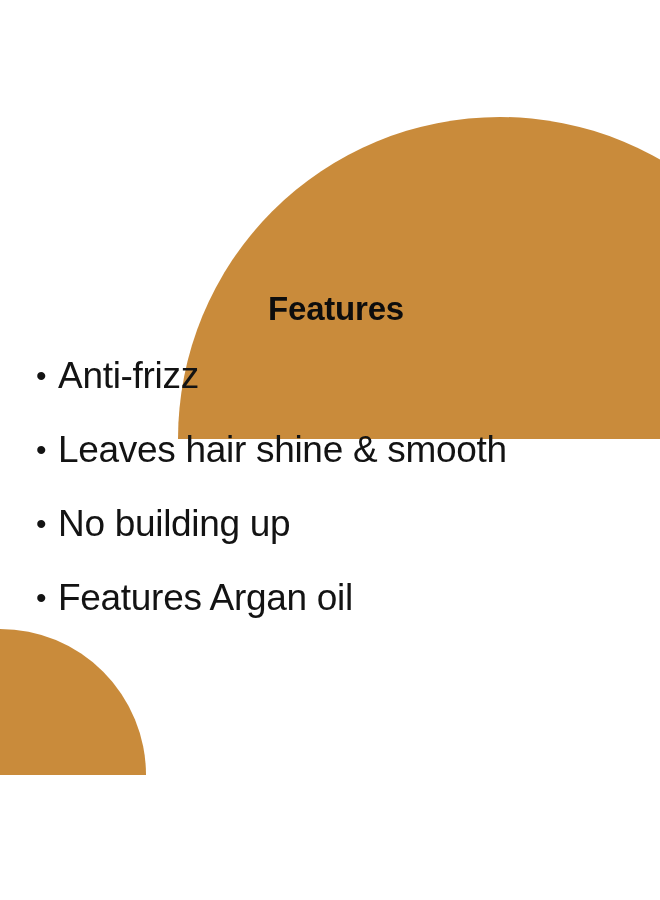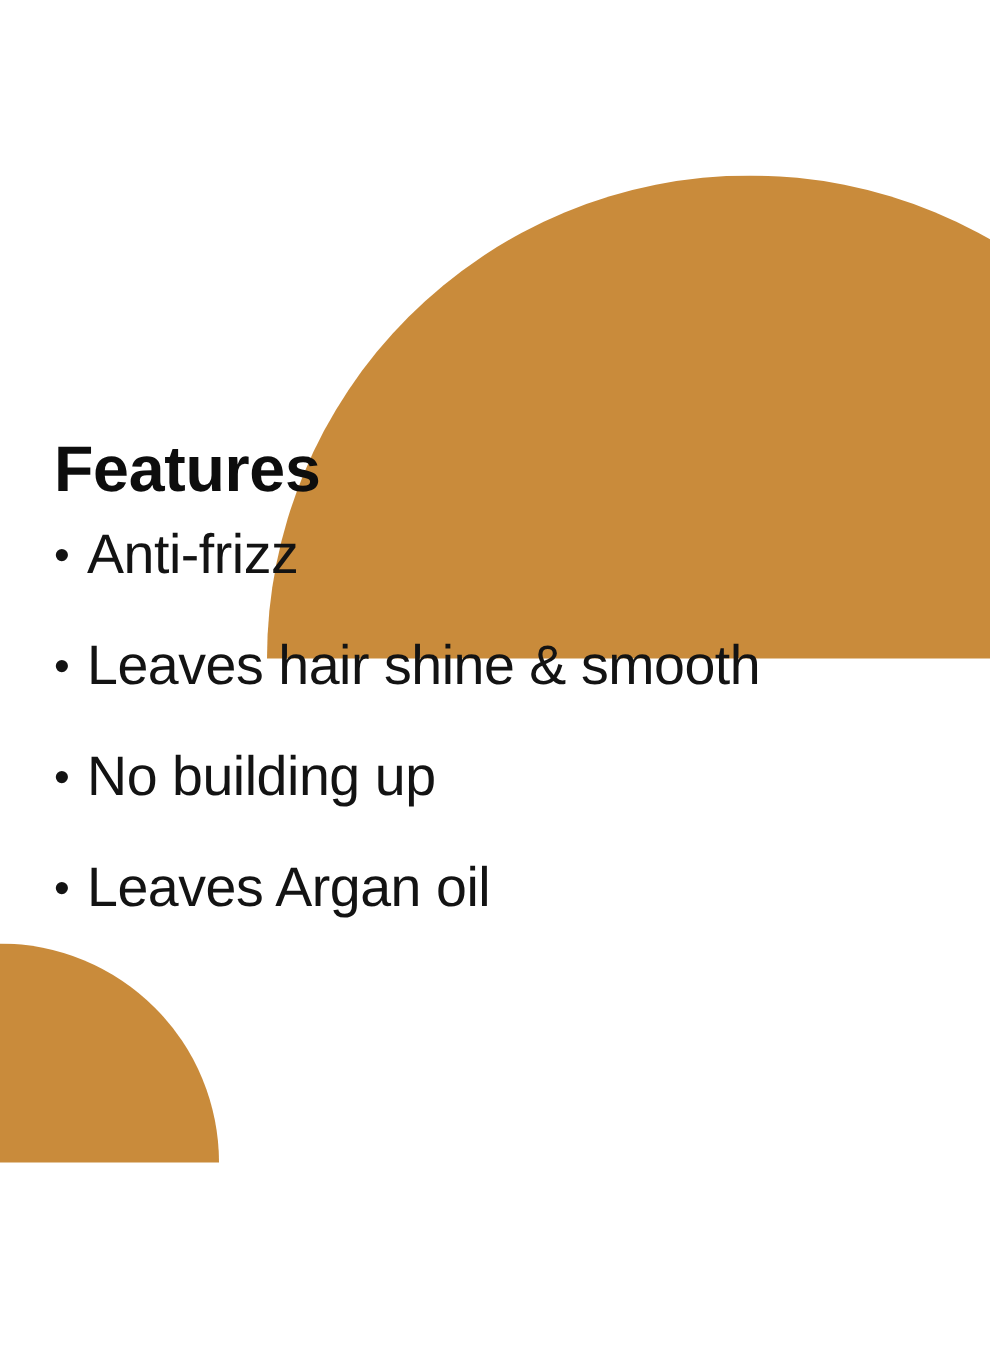--- a/index.html
+++ b/index.html
@@ -52,27 +52,28 @@
   
   #content {
     position: absolute;
     left: 36px;
     top: 292px;
     width: 600px;
     z-index: 5;
   }
 
   #features-heading {
-    font-size: 43px;
+    font-size: 33px;
     font-weight: bold;
     line-height: 1.0;
     color: #0d0d0d;
     letter-spacing: -0.2px;
-    margin: 0 0 16px 0;
+    margin: 0 0 32px 0;
     font-family: "Liberation Sans", sans-serif;
+    text-align: center;
   }
 
   ul#features-list {
     list-style: none;
     margin: 0;
     padding: 0;
   }
 
   ul#features-list li {
     display: flex;
@@ -125,18 +126,18 @@
         <span class="bullet-text">Leaves hair shine &amp; smooth</span>
       </li>
 
       <li>
         <span class="bullet-icon">•</span>
         <span class="bullet-text">No building up</span>
       </li>
 
       <li>
         <span class="bullet-icon">•</span>
-        <span class="bullet-text">Leaves Argan oil</span>
+        <span class="bullet-text">Features Argan oil</span>
       </li>
 
     </ul>
   </div>
 </div>
 
 </body></html>

